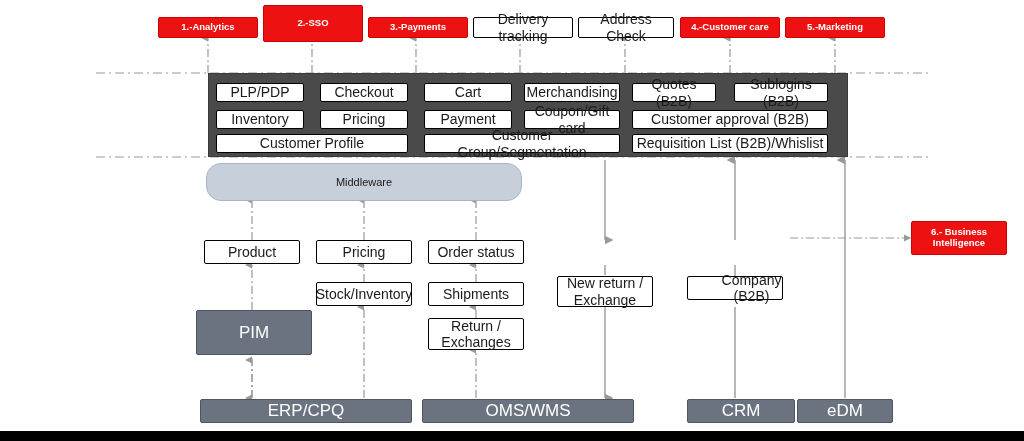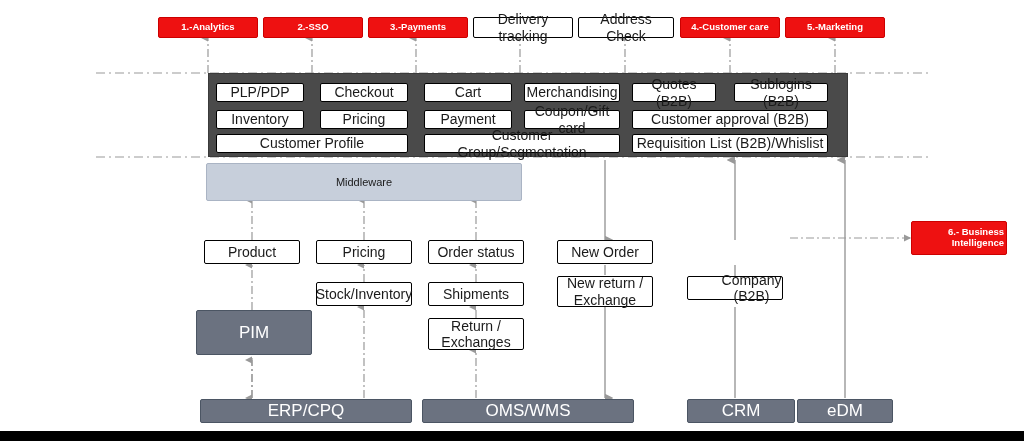--- a/index.html
+++ b/index.html
@@ -39,33 +39,33 @@
     background: #ffffff;
     border-radius: 2px;
     padding: 1px 2px;
   }
   .node.red {
     background: #ee1111;
     border-color: #cc0000;
     color: #ffffff;
     font-weight: bold;
     font-size: 9.5px;
-    text-align: right;
   }
   .node.gray {
     background: #6b7280;
     border-color: #4b5563;
     color: #ffffff;
     font-size: 17px;
   }
   .node.lightgray {
     background: #c7cfdb;
     border-color: #aab4c4;
     color: #1a1a1a;
     font-size: 11px;
+    border-radius: 15px;
   }
   .group-panel {
     position: absolute;
     box-sizing: border-box;
     background: #4a4a4a;
     border: 1px solid #3a3a3a;
   }
   .bottom-strip {
     position: absolute;
     left: 0;
@@ -131,21 +131,21 @@
     <line x1="735" y1="240" x2="735" y2="160" stroke="#999999" stroke-width="1.4" marker-end="url(#arrUp)"></line>
 
     <line x1="845" y1="398" x2="845" y2="160" stroke="#999999" stroke-width="1.4" marker-end="url(#arrUp)"></line>
 
     <line x1="790" y1="238" x2="910" y2="238" stroke="#999999" stroke-width="1.2" stroke-dasharray="8,3,2,3" marker-end="url(#arrRight)"></line>
   </svg>
 
   <div class="group-panel" style="left:208px; top:73px; width:640px; height:84px;"></div>
 
   <div class="node red" style="left:158px; top:17px; width:100px; height:21px;">1.-Analytics</div>
-  <div class="node red" style="left:263px; top:17px; width:100px; height:21px;">2.-SSO</div>
+  <div class="node red" style="left:263px; top:5px; width:100px; height:37px;">2.-SSO</div>
   <div class="node red" style="left:368px; top:17px; width:100px; height:21px;">3.-Payments</div>
   <div class="node" style="left:473px; top:17px; width:100px; height:21px;">Delivery tracking</div>
   <div class="node" style="left:578px; top:17px; width:96px; height:21px;">Address Check</div>
   <div class="node red" style="left:680px; top:17px; width:100px; height:21px;">4.-Customer care</div>
   <div class="node red" style="left:785px; top:17px; width:100px; height:21px;">5.-Marketing</div>
 
   <div class="node" style="left:216px; top:83px; width:88px; height:19px;">PLP/PDP</div>
   <div class="node" style="left:320px; top:83px; width:88px; height:19px;">Checkout</div>
   <div class="node" style="left:424px; top:83px; width:88px; height:19px;">Cart</div>
   <div class="node" style="left:524px; top:83px; width:96px; height:19px;">Merchandising</div>
@@ -160,21 +160,20 @@
 
   <div class="node" style="left:216px; top:134px; width:192px; height:19px;">Customer Profile</div>
   <div class="node" style="left:424px; top:134px; width:196px; height:19px;">Customer Group/Segmentation</div>
   <div class="node" style="left:632px; top:134px; width:196px; height:19px;">Requisition List (B2B)/Whislist</div>
 
   <div class="node lightgray" style="left:206px; top:163px; width:316px; height:38px;">Middleware</div>
 
   <div class="node" style="left:204px; top:240px; width:96px; height:24px;">Product</div>
   <div class="node" style="left:316px; top:240px; width:96px; height:24px;">Pricing</div>
   <div class="node" style="left:428px; top:240px; width:96px; height:24px;">Order status</div>
-  <div class="node" style="left:557px; top:240px; width:96px; height:24px;">New Order</div>
 
   <div class="node" style="left:316px; top:282px; width:96px; height:24px;">Stock/Inventory</div>
   <div class="node" style="left:428px; top:282px; width:96px; height:24px;">Shipments</div>
   <div class="node" style="left:557px; top:276px; width:96px; height:31px;">New return / Exchange</div>
   <div class="node" style="left:687px; top:276px; width:96px; height:24px;padding-left:35px;">Company (B2B)</div>
 
   <div class="node" style="left:428px; top:318px; width:96px; height:32px;">Return / Exchanges</div>
 
   <div class="node gray" style="left:196px; top:310px; width:116px; height:45px;">PIM</div>
 

